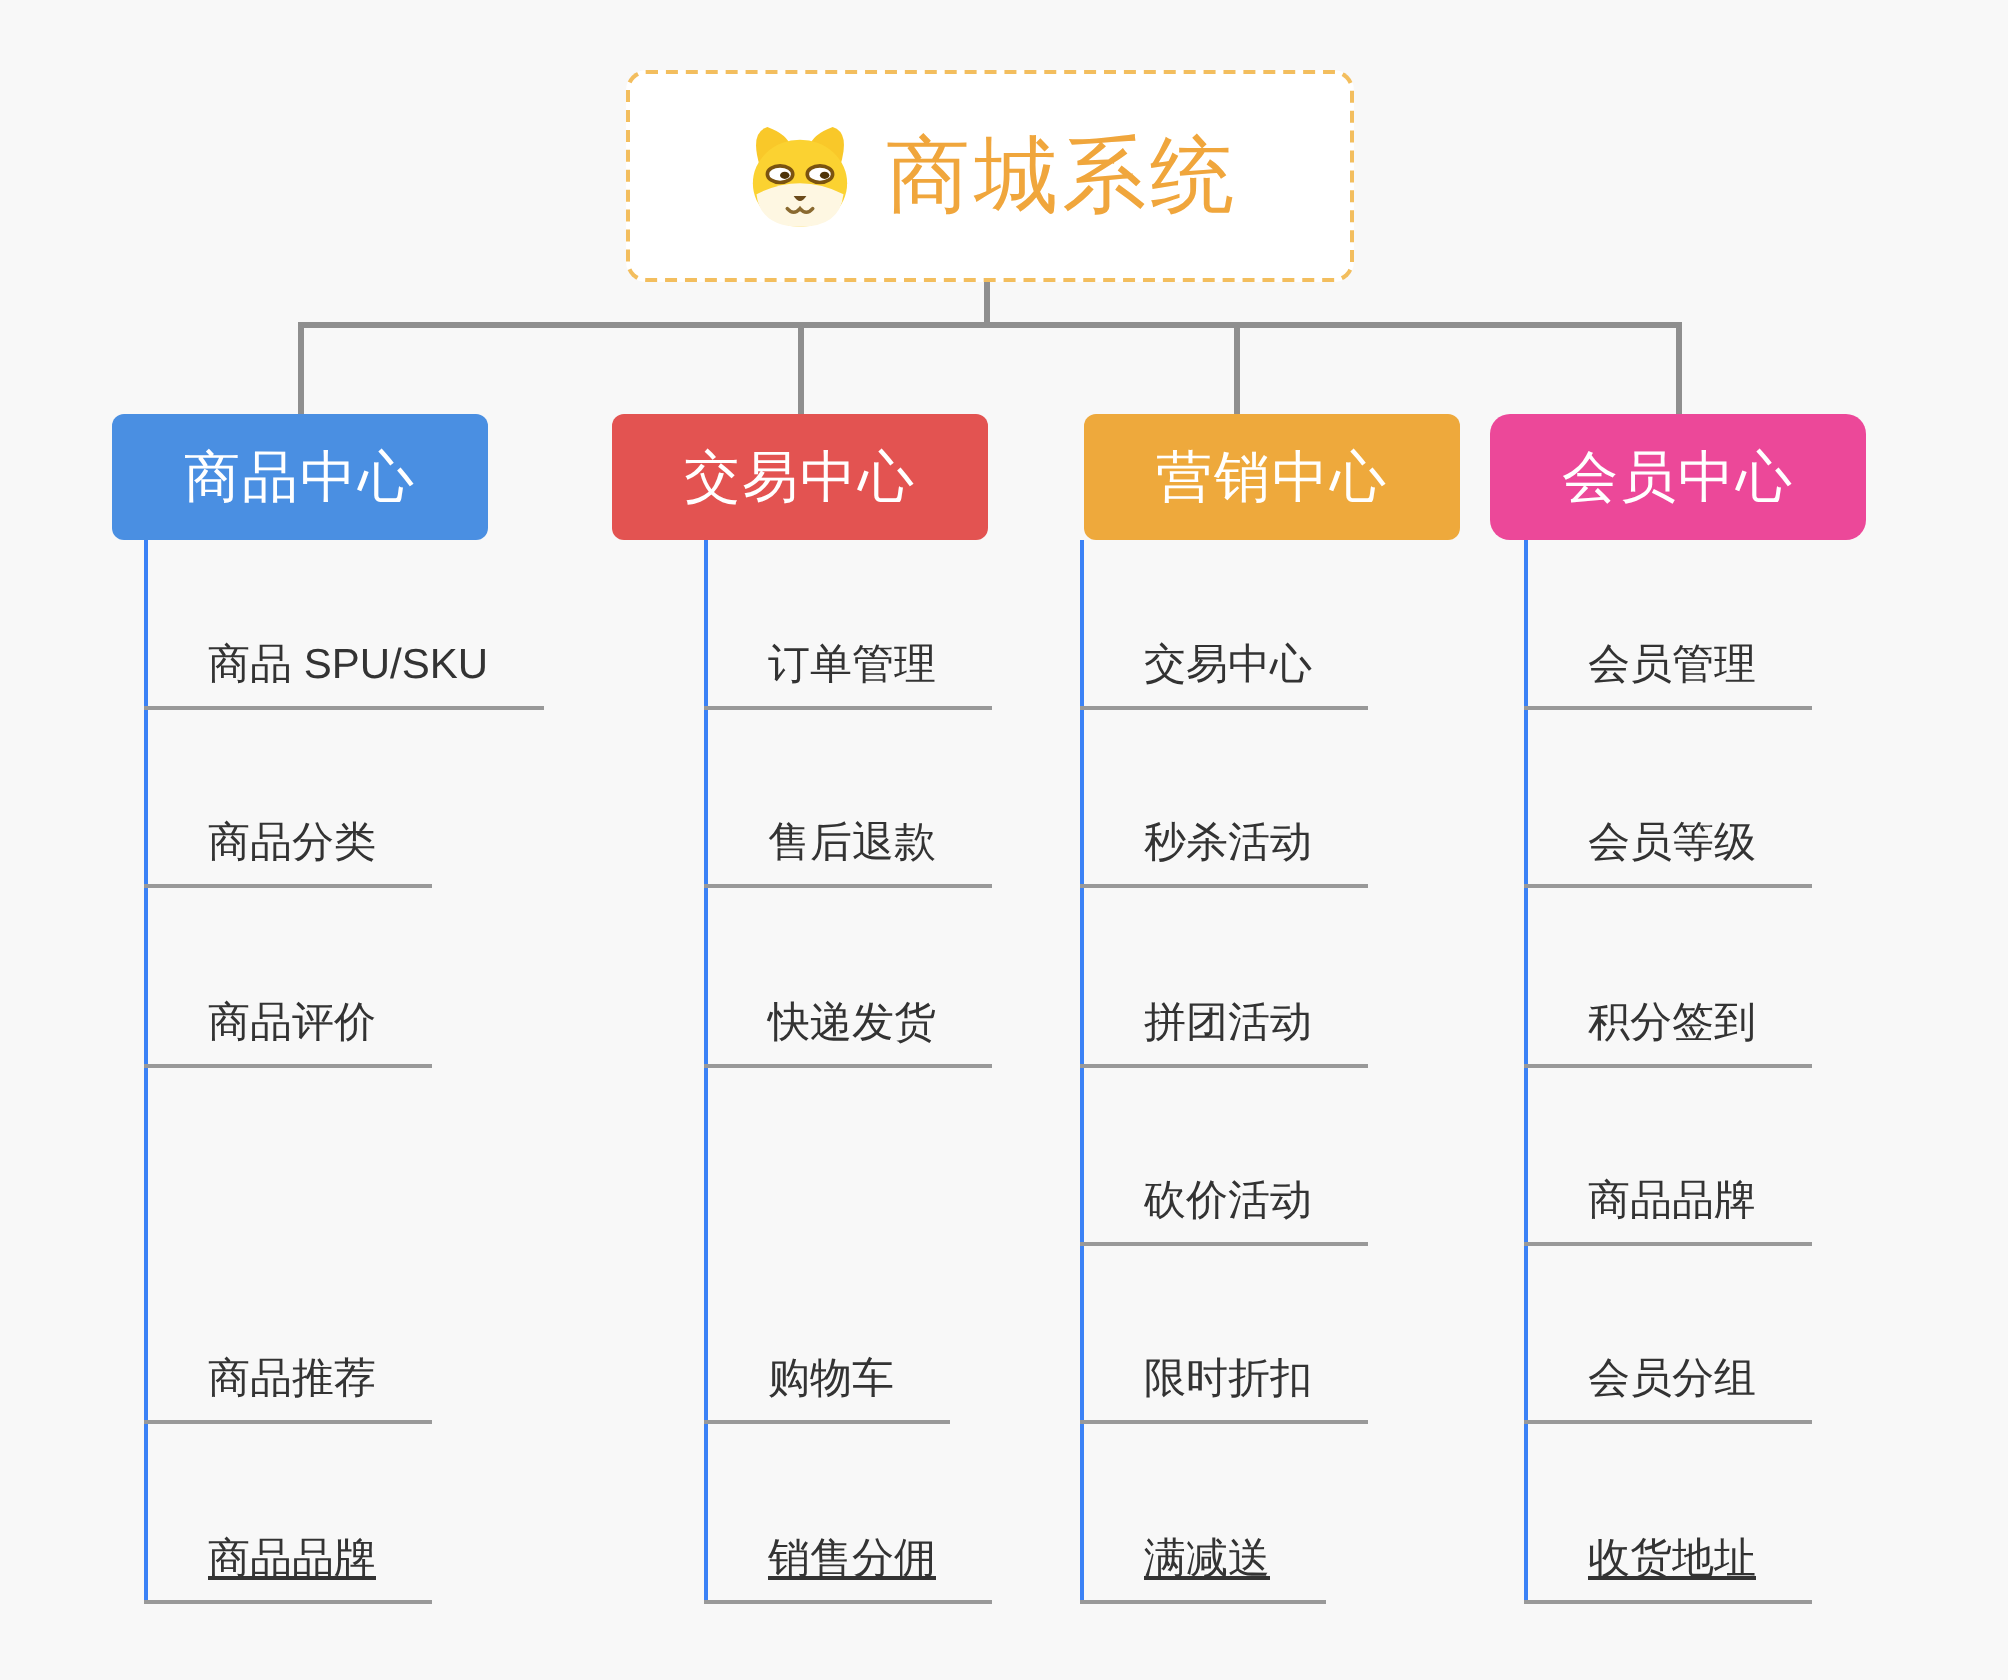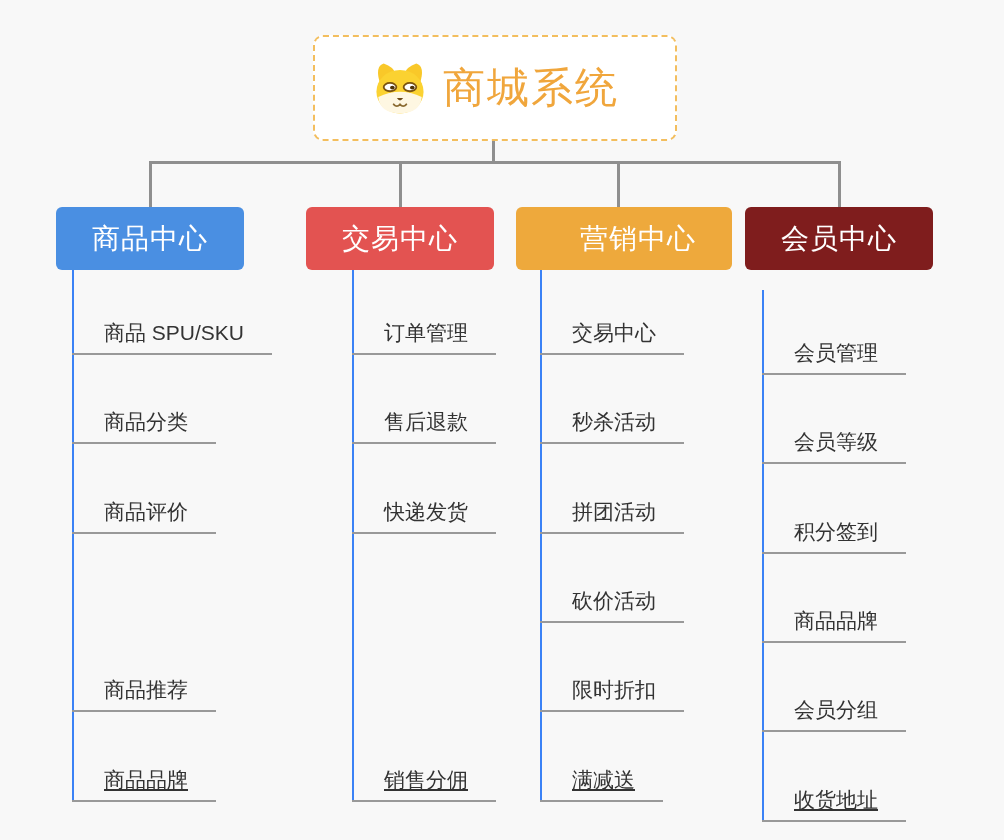--- a/index.html
+++ b/index.html
@@ -30,28 +30,28 @@
     white-space:nowrap;
   }
   .dog{width:58px;height:58px;display:inline-flex;}
 
   
   .branch{
     position:absolute;top:207px;width:188px;height:63px;
     border-radius:6px;display:flex;align-items:center;justify-content:center;
     color:#FFFFFF;font-size:28px;letter-spacing:1px;white-space:nowrap;
   }
-  .b0{left:56px;} .b1{left:306px;} .b2{left:516px;padding-left:28px;} .b3{left:745px;}
+  .b0{left:56px;} .b1{left:306px;} .b2{left:542px;} .b3{left:745px;}
 
   
   .children{
     position:absolute;top:270px;height:532px;width:230px;
     border-left:2px solid #3b82f6;
   }
-  .c0{left:72px;} .c1{left:328px;margin-left:24px;} .c2{left:540px;} .c3{left:762px;margin-top:20px;}
+  .c0{left:72px;} .c1{left:328px;margin-left:24px;} .c2{left:540px;} .c3{left:762px;}
 
   .leaf{
     position:absolute;left:-2px;
     font-size:21px;line-height:25px;color:#333333;
     padding:0 28px 8px 32px;
     border-bottom:2px solid #999999;
     white-space:nowrap;
   }
   .r0{top:50px;} .r1{top:139px;} .r2{top:229px;}
   .r3{top:318px;} .r4{top:407px;} .r5{top:497px;text-decoration:underline;}
@@ -97,36 +97,37 @@
     <div class="leaf r5">商品品牌</div>
   </div>
 
   <div class="branch b1" style="background-color: rgb(227, 83, 81);">
     <span>交易中心</span>
   </div>
   <div class="children c1">
     <div class="leaf r0">订单管理</div>
     <div class="leaf r1">售后退款</div>
     <div class="leaf r2">快递发货</div>
+    <div class="leaf r4">购物车</div>
     <div class="leaf r5">销售分佣</div>
   </div>
 
   <div class="branch b2" style="background-color: rgb(238, 169, 60);">
     <span>营销中心</span>
   </div>
   <div class="children c2">
     <div class="leaf r0">交易中心</div>
     <div class="leaf r1">秒杀活动</div>
     <div class="leaf r2">拼团活动</div>
     <div class="leaf r3">砍价活动</div>
     <div class="leaf r4">限时折扣</div>
     <div class="leaf r5">满减送</div>
   </div>
 
-  <div class="branch b3" style="background-color: #7f1d1d;">
+  <div class="branch b3" style="background-color: #ec4899; border-radius: 10px;">
     <span>会员中心</span>
   </div>
   <div class="children c3">
     <div class="leaf r0">会员管理</div>
     <div class="leaf r1">会员等级</div>
     <div class="leaf r2">积分签到</div>
     <div class="leaf r3">商品品牌</div>
     <div class="leaf r4">会员分组</div>
     <div class="leaf r5">收货地址</div>
   </div>

